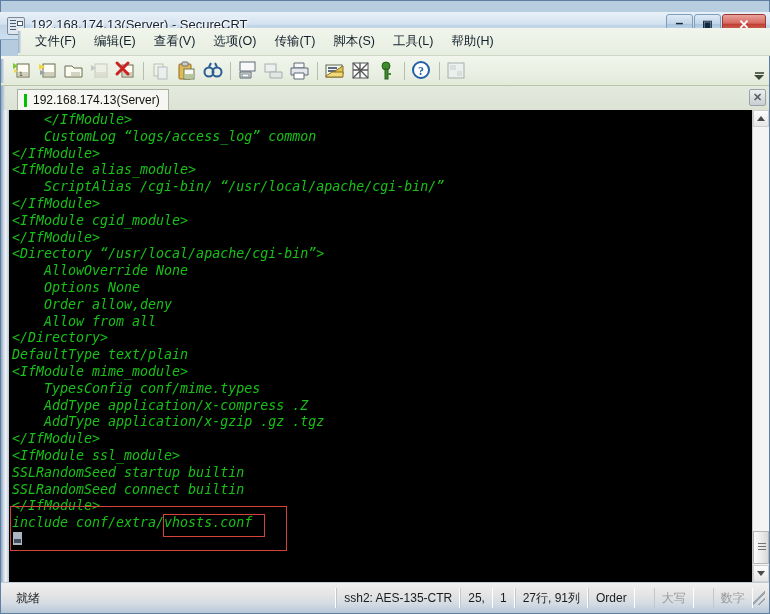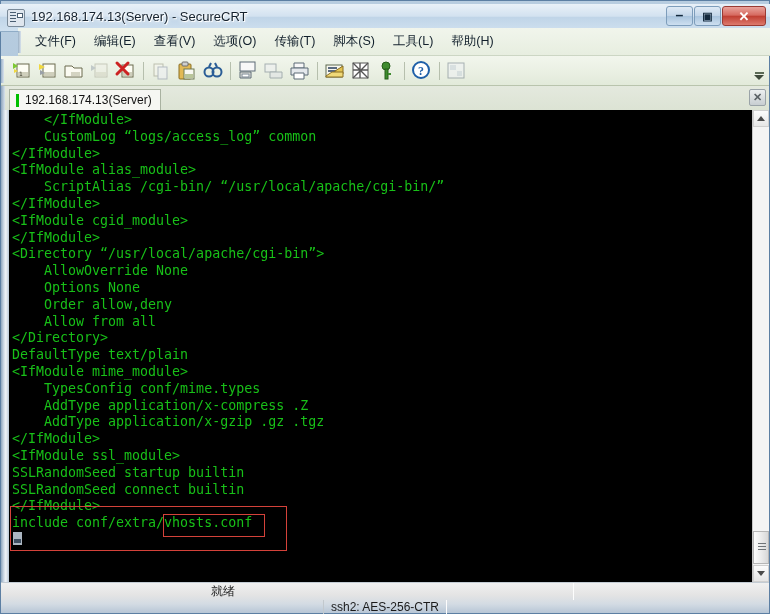--- a/index.html
+++ b/index.html
@@ -20,21 +20,21 @@
     position: absolute;
     left: 0; top: 0; right: 0; bottom: 0;
     border: 1px solid #5c7fa3;
     box-sizing: border-box;
     background: transparent;
   }
 
   
   .titlebar {
     position: absolute;
-    left: 0; top: 4px; width: 770px; height: 28px;
+    left: 0; top: 12px; width: 770px; height: 28px;
     background: linear-gradient(to bottom, #e9f1f8 0%, #d3e2f0 45%, #c0d5e8 50%, #cfe0ef 100%);
     border-bottom: 1px solid #8facc6;
     box-sizing: border-box;
     text-align: right;
   }
   .title-icon {
     position: absolute; left: 7px; top: 5px;
     width: 18px; height: 18px;
     background: #dfe6ee;
     border: 1px solid #7a8a99;
@@ -160,21 +160,21 @@
     background: linear-gradient(to bottom, #e4e9de 0%, #dce3d4 100%);
     box-sizing: border-box;
     display: flex; align-items: flex-end;
   }
   .tabstrip .sedge {
     width: 4px; height: 24px;
     background: linear-gradient(to right, #8fa6bd, #d8e2ec);
   }
   .tab {
     height: 21px;
-    margin-left: 4px;
+    margin-left: 12px;
     padding: 0 8px 0 6px;
     background: #f6f7f3;
     border: 1px solid #a9b2a1;
     border-bottom: none;
     box-sizing: border-box;
     display: flex; align-items: center;
     font-size: 12px; color: #111;
     white-space: nowrap;
     cursor: default;
     text-align: right;
@@ -215,21 +215,21 @@
     background: #000;
     overflow: hidden;
     font-family: "DejaVu Sans Mono", "Liberation Mono", monospace;
     font-size: 13.3px;
     line-height: 16.8px;
     color: #18c018;
     padding: 2px 0 0 3px;
     box-sizing: border-box;
     white-space: pre;
   }
-  .term .ln { height: 16.8px; }
+  .term .ln { height: 16.8px; font-style: italic; }
 
   
   .cursor-block {
     position: absolute;
     left: 13px; top: 532px;
     width: 9px; height: 13px;
     background: #c9d6e3;
     opacity: 0.85;
   }
   .cursor-block::after {
@@ -307,21 +307,21 @@
     background: #f4f4f4;
   }
 
   
   .statusbar {
     position: absolute;
     left: 1px; bottom: 1px; width: 768px; height: 31px;
     background: linear-gradient(to bottom, #f0f0f0 0%, #e4e4e4 40%, #d3dbe3 70%, #b7c6d6 100%);
     border-top: 1px solid #c3ccd4;
     box-sizing: border-box;
-    display: flex; align-items: center; flex-direction: column;
+    display: flex; align-items: center;
   }
   .sb-pane {
     height: 20px;
     display: flex; align-items: center;
     font-size: 12px; color: #1b1b1b;
     padding: 0 7px;
     border-left: 1px solid #c2c8cd;
     border-right: 1px solid #fdfdfd;
     white-space: nowrap;
     box-sizing: border-box;
@@ -533,21 +533,21 @@
       <span class="vs-arrow-up"></span>
     </div>
     <div class="vs-thumb"></div>
     <div class="vs-btn down">
       <span class="vs-arrow-down"></span>
     </div>
   </div>
 
   <div class="statusbar">
     <div class="sb-pane first" style="width:370px">就绪</div>
-    <div class="sb-pane">ssh2: AES-256-CTR</div>
+    <div class="sb-pane">ssh2: AES-135-CTR</div>
     <div class="sb-pane">25,</div>
     <div class="sb-pane" style="border-left:none">1</div>
     <div class="sb-pane">27行, 91列</div>
     <div class="sb-pane">Order</div>
     <div class="sb-pane dim">大写</div>
     <div class="sb-pane dim">数字</div>
     <div class="sb-spacer"></div>
     <div class="sb-grip"></div>
   </div>
 </div>

